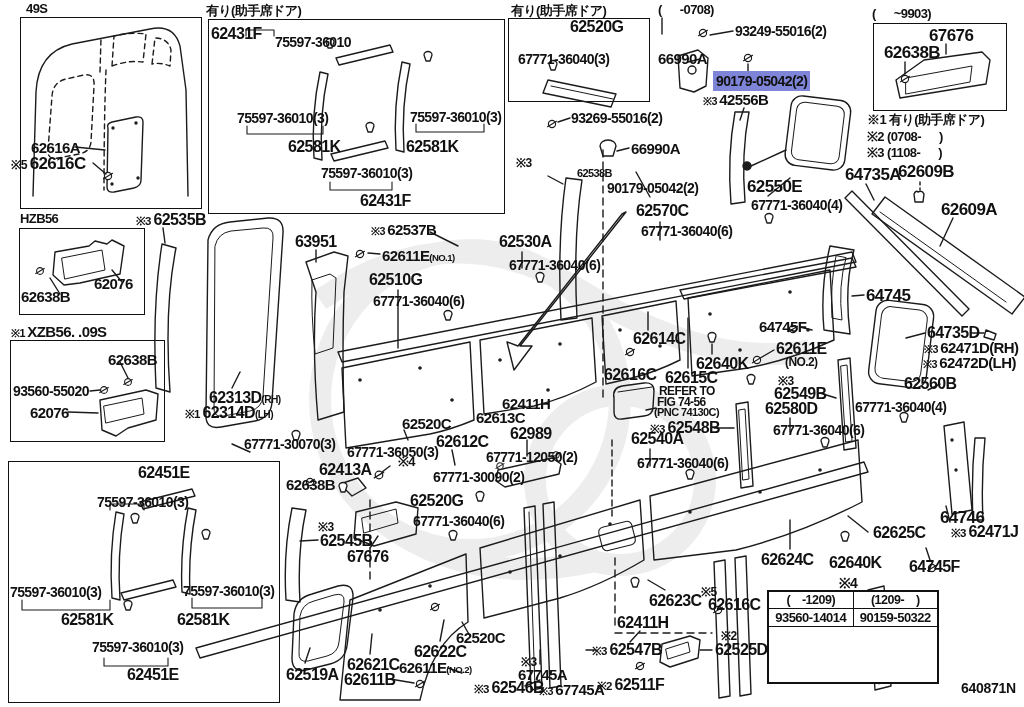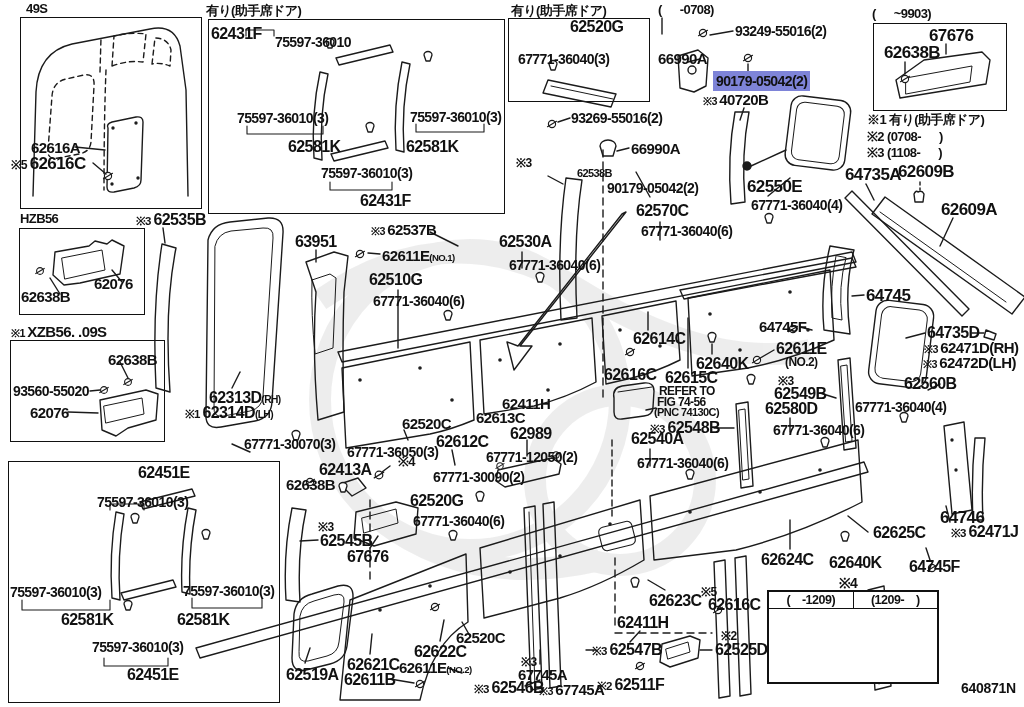--- a/index.html
+++ b/index.html
@@ -355,21 +355,21 @@
     <div class="label" style="left: 406px; top: 139px; font-size: 16px;"><span>62581K</span></div>
     <div class="label" style="left: 321px; top: 166px; font-size: 14px;"><span>75597-36010(3)</span></div>
     <div class="label" style="left: 360px; top: 193px; font-size: 16px;"><span>62431F</span></div>
     <div class="label" style="left: 511px; top: 4px; font-size: 13px;"><span>有り(助手席ドア)</span></div>
     <div class="label" style="left: 570px; top: 19px; font-size: 16px;"><span>62520G</span></div>
     <div class="label" style="left: 518px; top: 52px; font-size: 14px;"><span>67771-36040(3)</span></div>
     <div class="label" style="left: 658px; top: 3px; font-size: 13px;"><span>(      -0708)</span></div>
     <div class="label" style="left: 735px; top: 24px; font-size: 14px;"><span>93249-55016(2)</span></div>
     <div class="label" style="left: 658px; top: 51px; font-size: 15px;"><span>66990A</span></div>
     <div class="label hl" style="left: 716px; top: 74px; font-size: 14px;"><span>90179-05042(2)</span></div>
-    <div class="label" style="left: 703px; top: 92px; font-size: 15px;"><span class="pre">※3 </span><span>40720B</span></div>
+    <div class="label" style="left: 703px; top: 92px; font-size: 15px;"><span class="pre">※3 </span><span>42556B</span></div>
     <div class="label" style="left: 571px; top: 111px; font-size: 14px;"><span>93269-55016(2)</span></div>
     <div class="label" style="left: 631px; top: 141px; font-size: 15px;"><span>66990A</span></div>
     <div class="label" style="left: 516px; top: 157px; font-size: 12px;"><span>※3</span></div>
     <div class="label" style="left: 536px; top: 168px; font-size: 11px; margin-left: 41px;"><span>62538B</span></div>
     <div class="label" style="left: 607px; top: 181px; font-size: 14px;"><span>90179-05042(2)</span></div>
     <div class="label" style="left: 636px; top: 203px; font-size: 16px;"><span>62570C</span></div>
     <div class="label" style="left: 641px; top: 224px; font-size: 14px;"><span>67771-36040(6)</span></div>
     <div class="label" style="left: 499px; top: 234px; font-size: 16px;"><span>62530A</span></div>
     <div class="label" style="left: 509px; top: 258px; font-size: 14px;"><span>67771-36040(6)</span></div>
     <div class="label" style="left: 371px; top: 222px; font-size: 15px;"><span class="pre">※3 </span><span>62537B</span></div>
@@ -455,17 +455,21 @@
     <div class="label" style="left: 867px; top: 130px; font-size: 13px;"><span>※2 (0708-      )</span></div>
     <div class="label" style="left: 867px; top: 146px; font-size: 13px;"><span>※3 (1108-      )</span></div>
     <div class="label" style="left: 839px; top: 576px; font-size: 14px;"><span>※4</span></div>
   </div>
 
 <div class="ptable" style="left:767px;top:590px;width:168px;height:90px;">
   <div class="trow thead">
     <div class="tcell">(    -1209)</div>
     <div class="tcell">(1209-    )</div>
   </div>
+  <div class="trow tpart">
+    <div class="tcell">93560-14014</div>
+    <div class="tcell">90159-50322</div>
+  </div>
   <div class="trow tscrew">
   </div>
 </div>
 
 <div class="footer-code" style="left:961px;top:680px;">640871N</div>
 
 </body></html>

